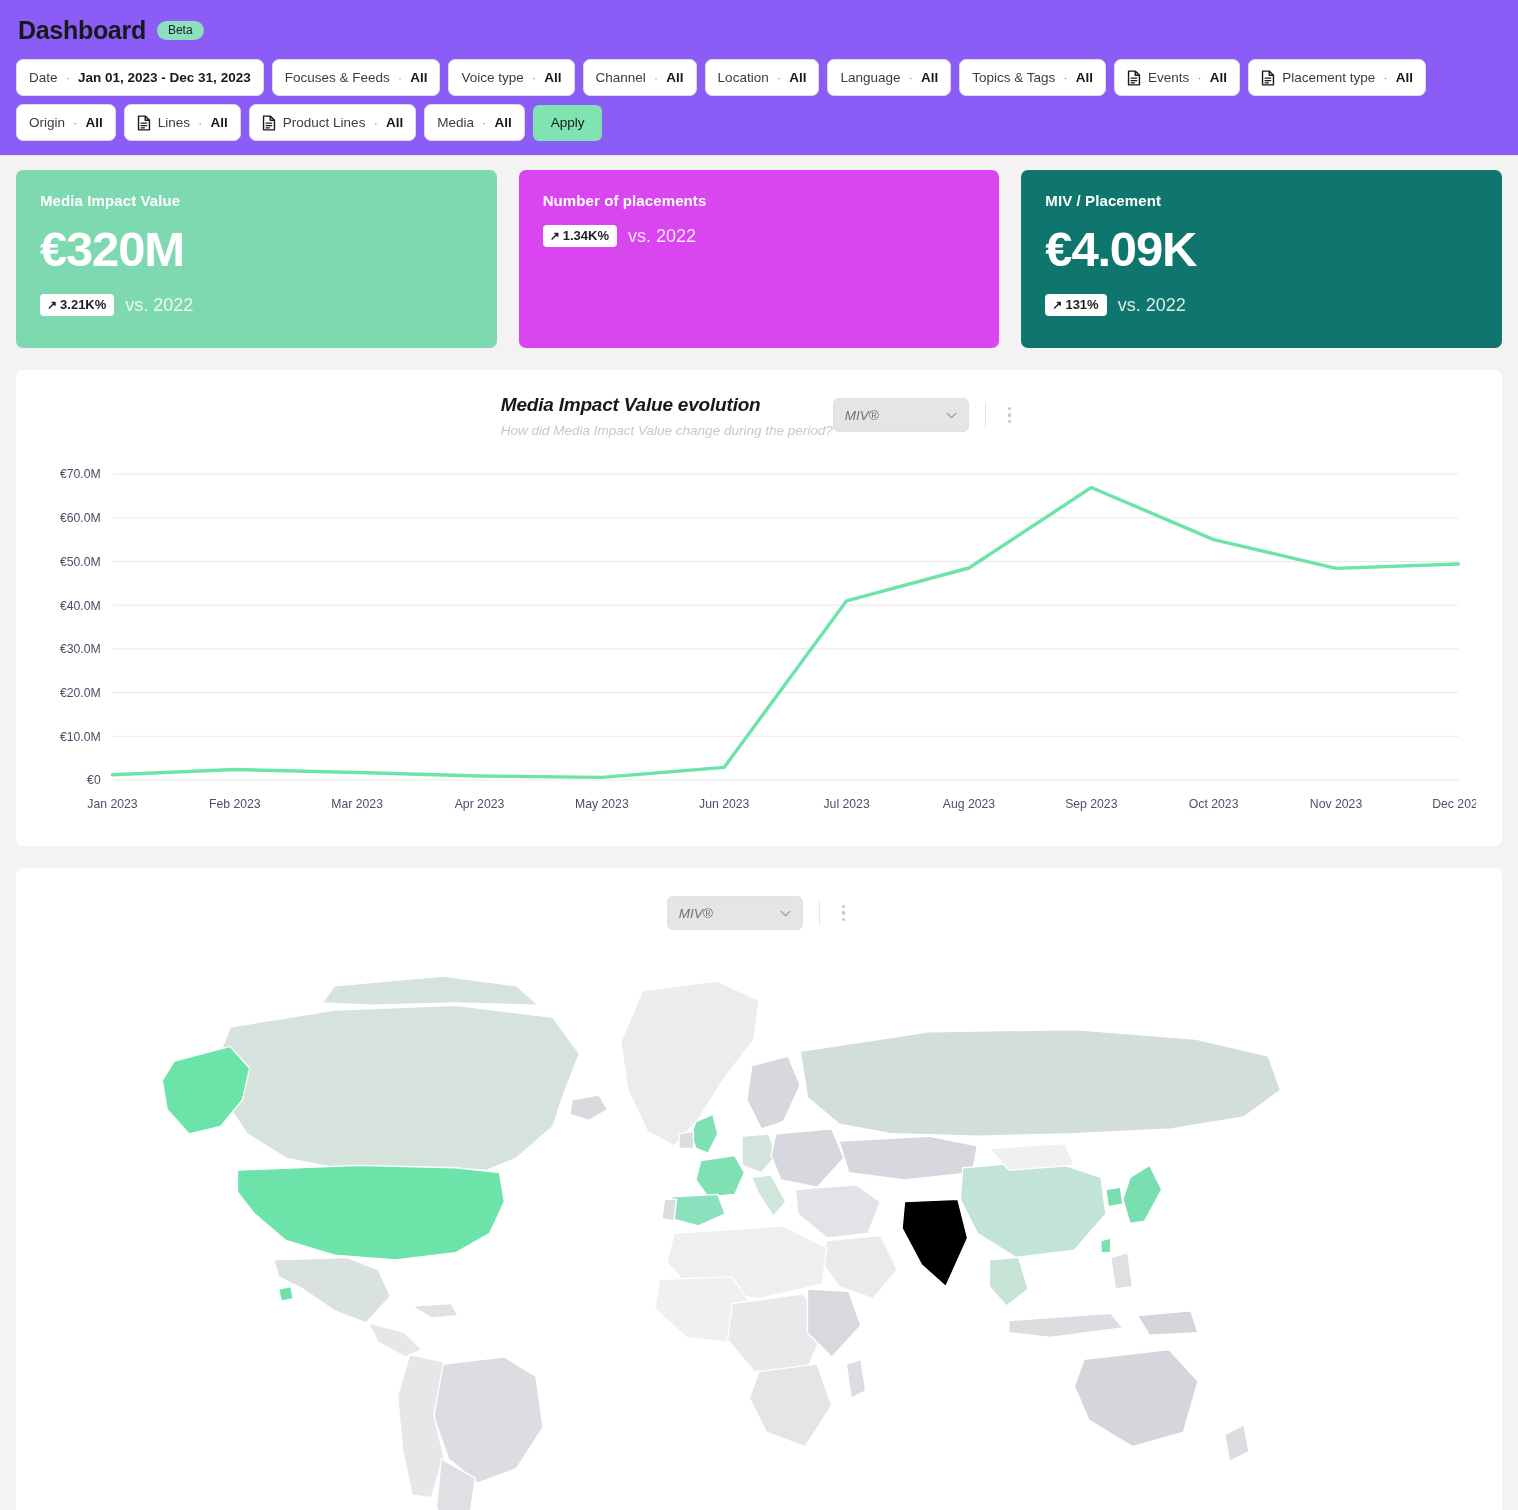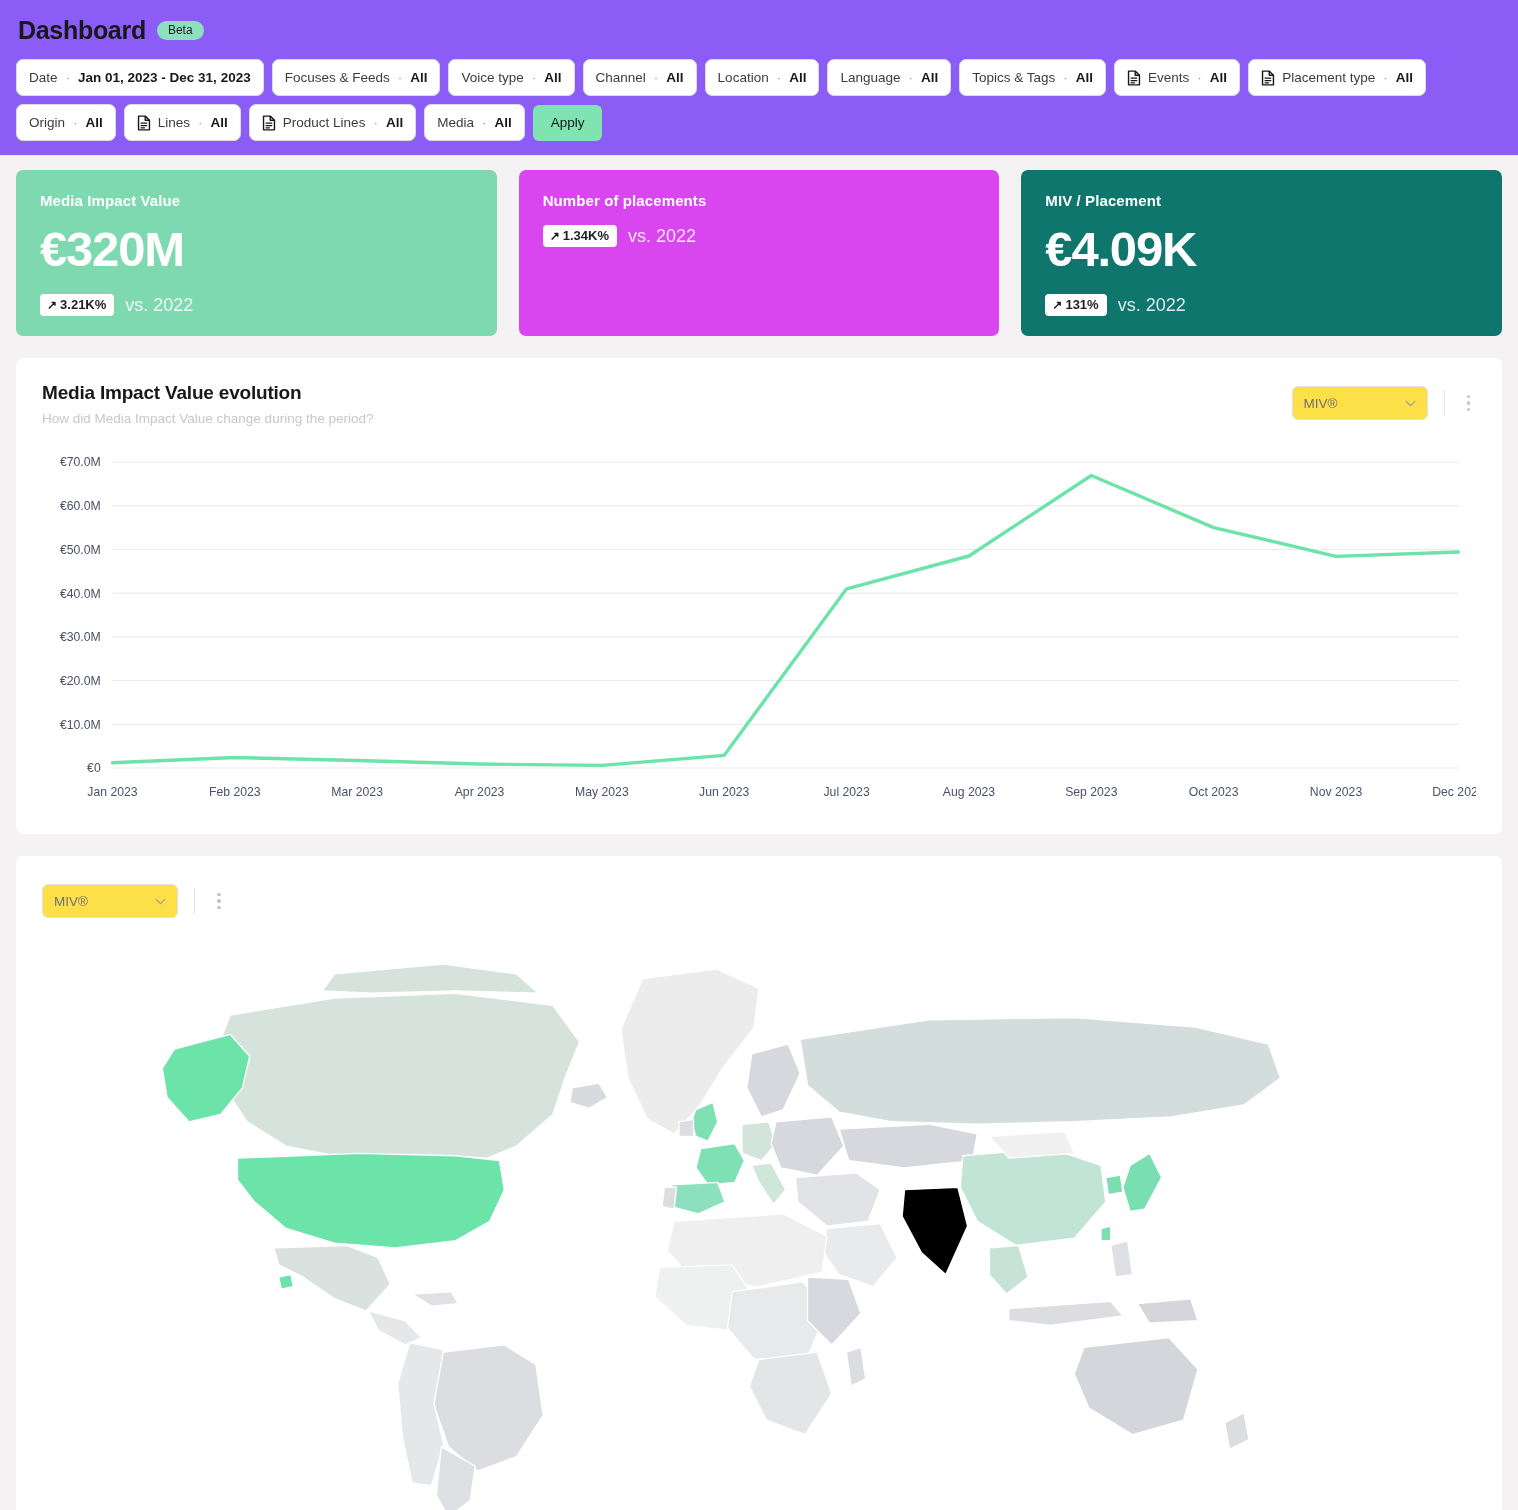--- a/index.html
+++ b/index.html
@@ -79,21 +79,21 @@
 
   
   .kpi-row {
     display: flex;
     gap: 22px;
     padding: 14px 16px 0 16px;
   }
   .kpi {
     flex: 1;
     border-radius: 7px;
-    padding: 22px 24px 20px 24px;
+    padding: 22px 24px 32px 24px;
     min-height: 148px;
     color: #fff;
   }
   .kpi-label { font-size: 15px; font-weight: bold; margin-bottom: 16px; letter-spacing: .1px;}
   .kpi-value {
     font-size: 49px;
     font-weight: bold;
     letter-spacing: -1.2px;
     line-height: 1;
     margin-bottom: 20px;
@@ -115,34 +115,34 @@
   .vs { font-size: 18px; color: rgba(255,255,255,.85); }
 
   
   .panel {
     background: #fff;
     border-radius: 7px;
     margin: 22px 16px 0 16px;
     padding: 24px 26px 14px 26px;
     position: relative;
   }
-  .panel-head { display: flex; justify-content: space-between; align-items: flex-start; }
+  .panel-head { display: flex; justify-content: center; align-items: flex-start; font-style: italic; }
   .panel-title { font-size: 19px; font-weight: bold; color: #17181a; letter-spacing: -.2px;}
   .panel-sub { font-size: 13.5px; color: #c9c7c8; margin-top: 7px; }
 
   .panel-tools { display: flex; align-items: center; gap: 16px; padding-top: 4px;}
   .select {
     width: 136px; height: 34px;
     border: 1px solid #e2e0e1;
     border-radius: 6px;
     display: flex; align-items: center; justify-content: space-between;
     padding: 0 11px;
     font-size: 13.5px;
     color: #6f7174;
-    background: #fde047;
+    background: #e5e5e5;
     cursor: pointer;
   }
   .chev { width: 11px; height: 7px; display:block; }
   .vdivider { width: 1px; height: 26px; background: #e6e4e5; }
   .kebab { display: flex; flex-direction: column; gap: 3px; cursor: pointer; padding: 2px 6px;}
   .kebab i { width: 3.5px; height: 3.5px; border-radius: 50%; background: #c6c4c5; display: block; }
 
   
   .chart-wrap { margin-top: 24px; height: 370px; position: relative; }
   .chart-svg { display: block; width: 100%; height: 100%; }

